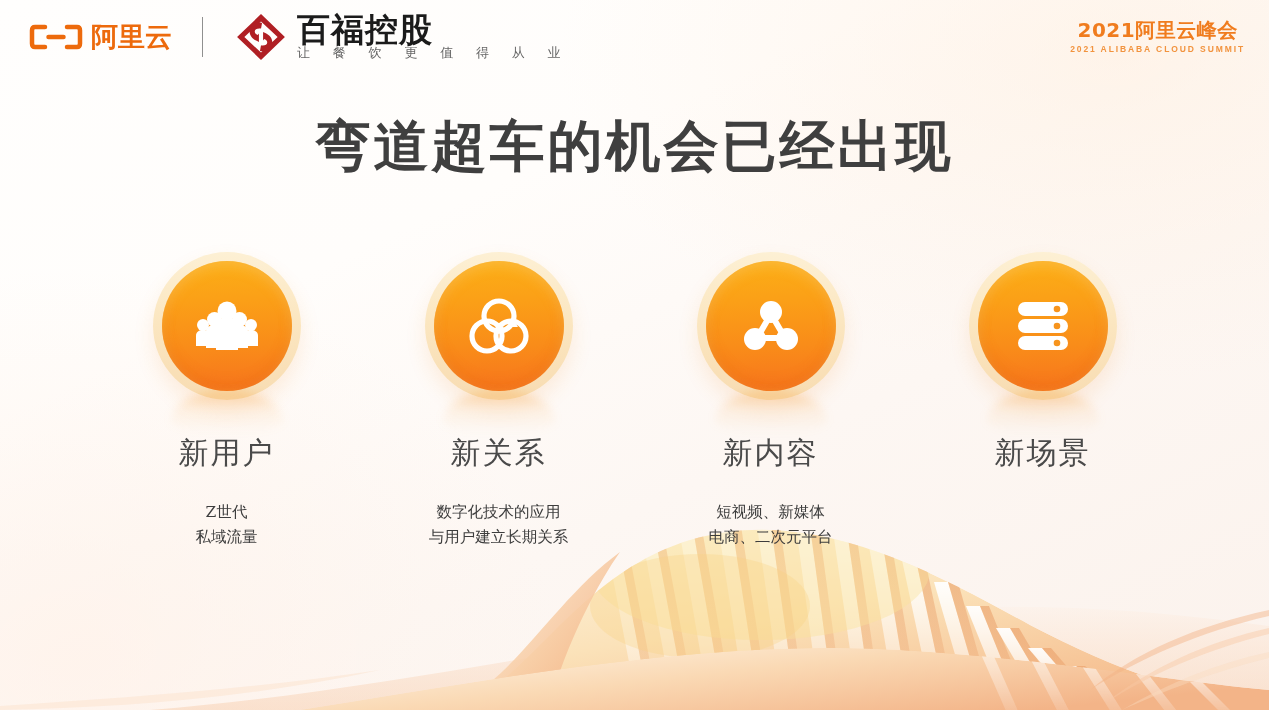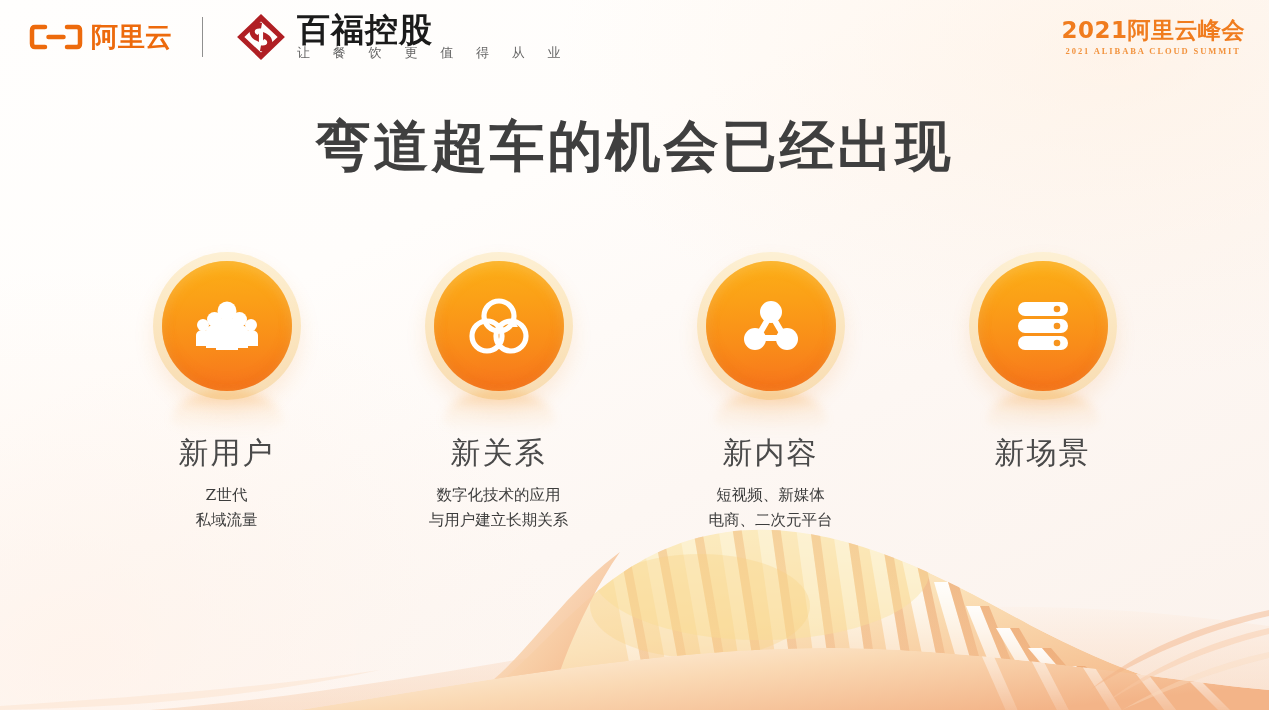--- a/index.html
+++ b/index.html
@@ -90,35 +90,35 @@
     opacity: .85;
   }
 
   
   .summit {
     margin-left: auto;
     text-align: center;
     line-height: 1;
   }
   .summit-main {
-    font-size: 23px;
+    font-size: 20px;
     font-weight: 700;
     color: #F07C1E;
     letter-spacing: 0.5px;
     white-space: nowrap;
     font-family: "DejaVu Sans", "Liberation Sans", sans-serif;
   }
   .summit-sub {
     margin-top: 5px;
     font-size: 8.5px;
     font-weight: 700;
     color: #F2933E;
     letter-spacing: 1.9px;
     white-space: nowrap;
-    font-family: Liberation Serif, serif;
+    font-family: Liberation Sans, sans-serif;
   }
 
   
   .title {
     position: absolute;
     top: 114px;
     left: 0; right: 0;
     text-align: center;
     font-family: "DejaVu Serif", "Liberation Serif", serif;
     font-size: 55px;
@@ -196,21 +196,21 @@
     font-family: "DejaVu Serif", "Liberation Serif", serif;
     font-size: 30px;
     font-weight: 400;
     color: #4a4a4a;
     letter-spacing: 2px;
     line-height: 1.1;
     white-space: nowrap;
   }
 
   .pillar-desc {
-    margin-top: 14px;
+    margin-top: 31px;
     font-family: "DejaVu Serif", "Liberation Serif", serif;
     font-size: 15.5px;
     color: #3d3d3d;
     line-height: 1.62;
     text-align: center;
     white-space: nowrap;
   }
   .pillar-desc span { display:block; }
 </style>
 </head>

